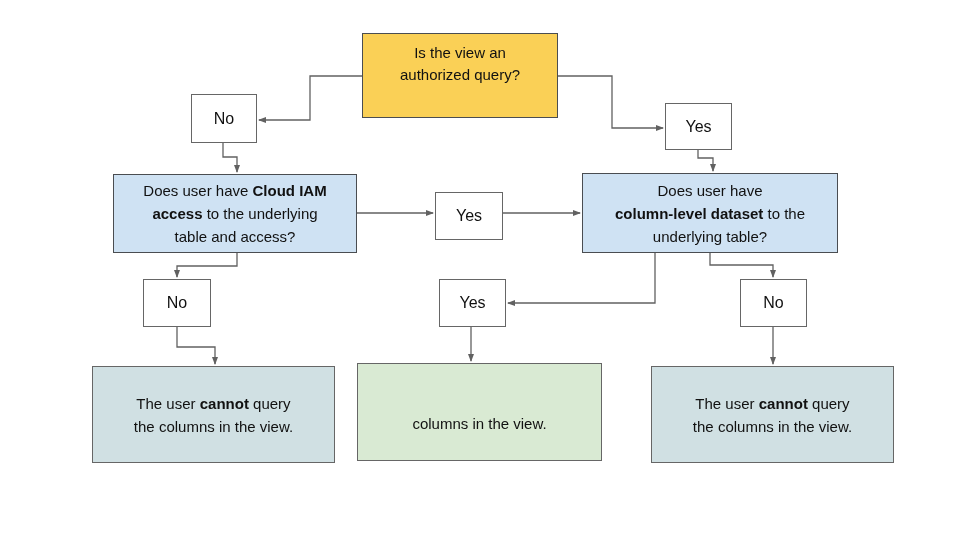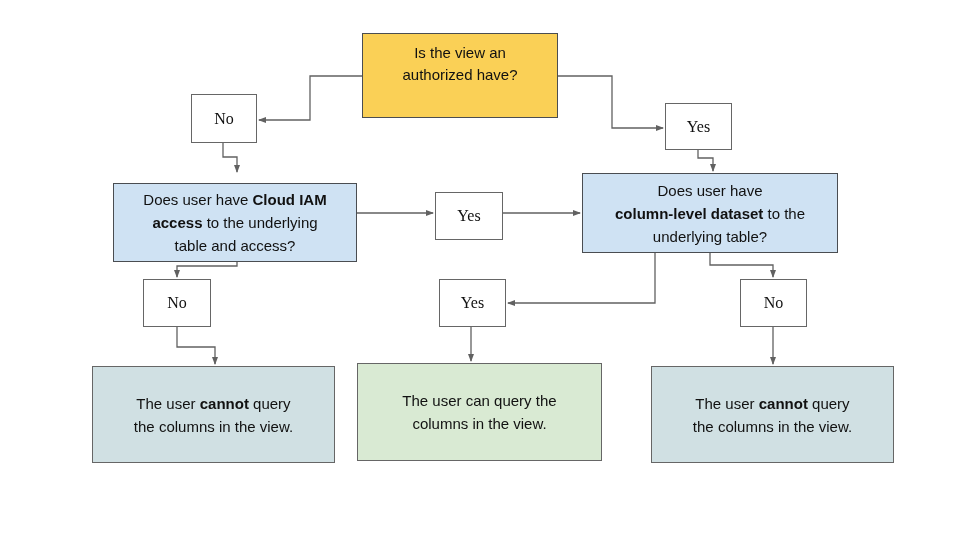--- a/index.html
+++ b/index.html
@@ -25,33 +25,32 @@
     color: var(--text, #111111);
   }
   .question {
     border: 1.5px solid var(--border_dark, #4a4d51);
     font-size: 15px; line-height: 23px;
   }
   .small-label {
     background: #ffffff;
     border: 1px solid var(--border_light, #666666);
     font-size: 16px;
-    font-family: Liberation Serif, serif;
   }
   .result {
     border: 1px solid var(--border_light, #666666);
     font-size: 15px; line-height: 23px;
   }
   #q1  { left: 362px; top: 33px;  width: 196px; height: 85px;
          background: var(--question_yellow, #FAD056);
          line-height: 22px; padding-bottom: 24px; }
   #no1 { left: 191px; top: 94px;  width: 66px; height: 49px; }
   #yes1{ left: 665px; top: 103px; width: 67px; height: 47px; }
   #q2  { left: 113px; top: 174px; width: 244px; height: 79px;
-         background: var(--question_blue, #CFE2F3); margin-top: 9px; }
+         background: var(--question_blue, #CFE2F3); }
   #yes2{ left: 435px; top: 192px; width: 68px; height: 48px; }
   #q3  { left: 582px; top: 173px; width: 256px; height: 80px;
          background: var(--question_blue, #CFE2F3); }
   #no2 { left: 143px; top: 279px; width: 68px; height: 48px; }
   #yes3{ left: 439px; top: 279px; width: 67px; height: 48px; }
   #no3 { left: 740px; top: 279px; width: 67px; height: 48px; }
   #r1  { left: 92px;  top: 366px; width: 243px; height: 97px;
          background: var(--result_cyan, #D0E0E3); }
   #r2  { left: 357px; top: 363px; width: 245px; height: 98px;
          background: var(--result_green, #D9EAD3); }
@@ -77,21 +76,21 @@
       <polyline points="503,213 580,213" class="edge" marker-end="url(#arrowhead)"></polyline>
       <polyline points="237,253 237,266 177,266 177,277" class="edge" marker-end="url(#arrowhead)"></polyline>
       <polyline points="177,327 177,347 215,347 215,364" class="edge" marker-end="url(#arrowhead)"></polyline>
       <polyline points="655,253 655,303 508,303" class="edge" marker-end="url(#arrowhead)"></polyline>
       <polyline points="710,253 710,265 773,265 773,277" class="edge" marker-end="url(#arrowhead)"></polyline>
       <polyline points="471,327 471,361" class="edge" marker-end="url(#arrowhead)"></polyline>
       <polyline points="773,327 773,364" class="edge" marker-end="url(#arrowhead)"></polyline>
     </svg>
 
   <div class="node question" id="q1">
-      <div><span>Is the view an</span><br><span>authorized have?</span></div>
+      <div><span>Is the view an</span><br><span>authorized query?</span></div>
     </div>
 
   <div class="node small-label" id="no1">No</div>
 
   <div class="node small-label" id="yes1">Yes</div>
 
   <div class="node question" id="q2">
       <div><span>Does user have </span><b>Cloud IAM</b><br><b>access</b><span> to the underlying</span><br><span>table and access?</span></div>
     </div>
 
@@ -105,19 +104,19 @@
 
   <div class="node small-label" id="yes3">Yes</div>
 
   <div class="node small-label" id="no3">No</div>
 
   <div class="node result" id="r1">
       <div><span>The user </span><b>cannot</b><span> query</span><br><span>the columns in the view.</span></div>
     </div>
 
   <div class="node result" id="r2">
-      <div><span>The user can query the</span><br><span>columns in the view.</span></div>
+      <div><br><span>columns in the view.</span></div>
     </div>
 
   <div class="node result" id="r3">
       <div><span>The user </span><b>cannot</b><span> query</span><br><span>the columns in the view.</span></div>
     </div>
 </div>
 
 </body></html>

